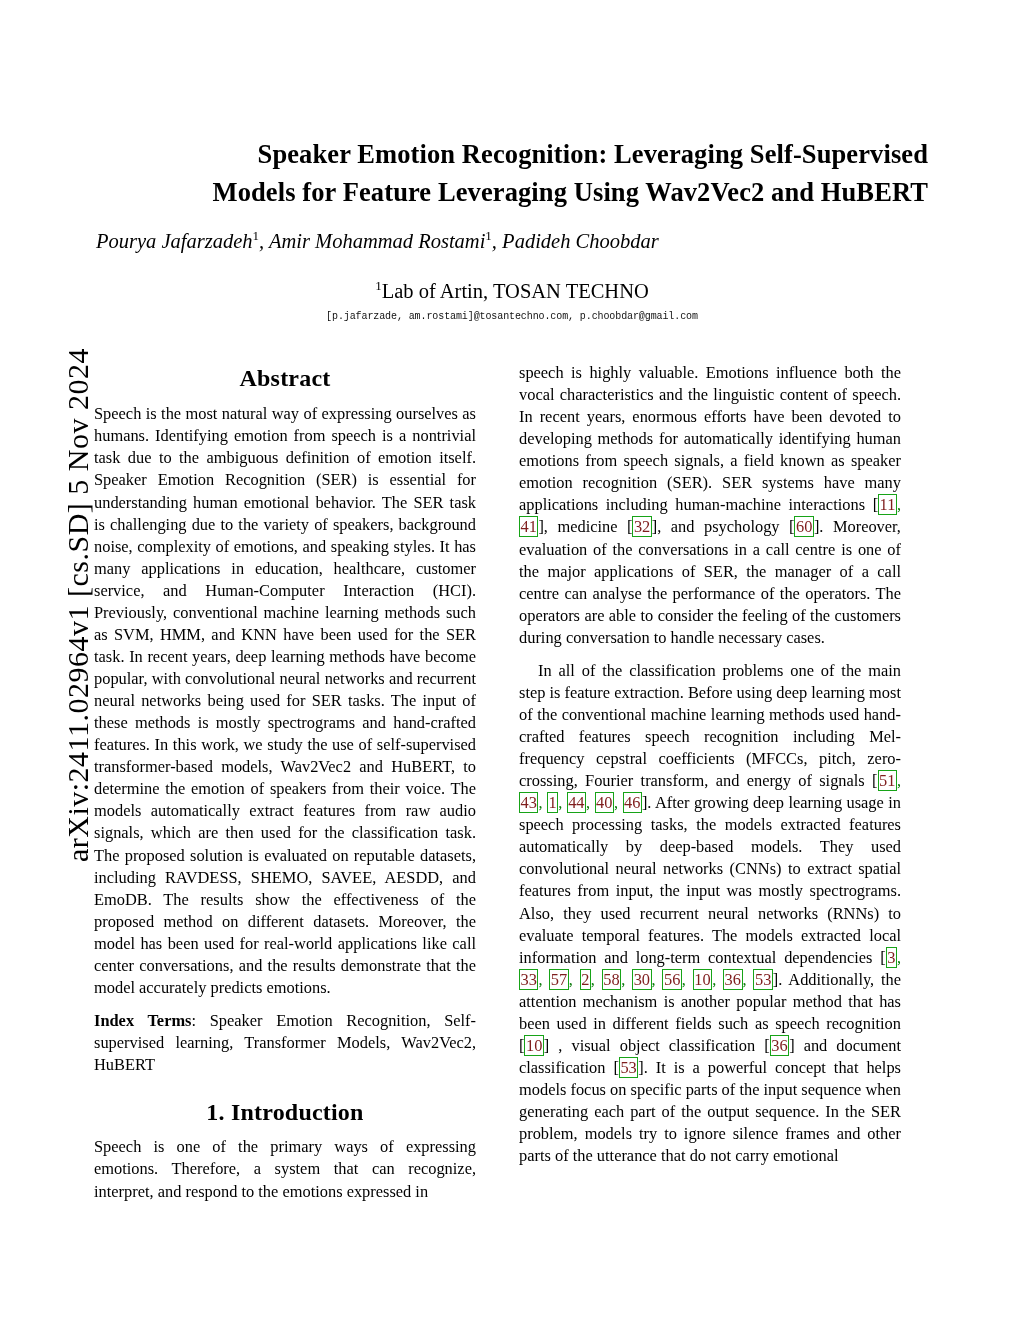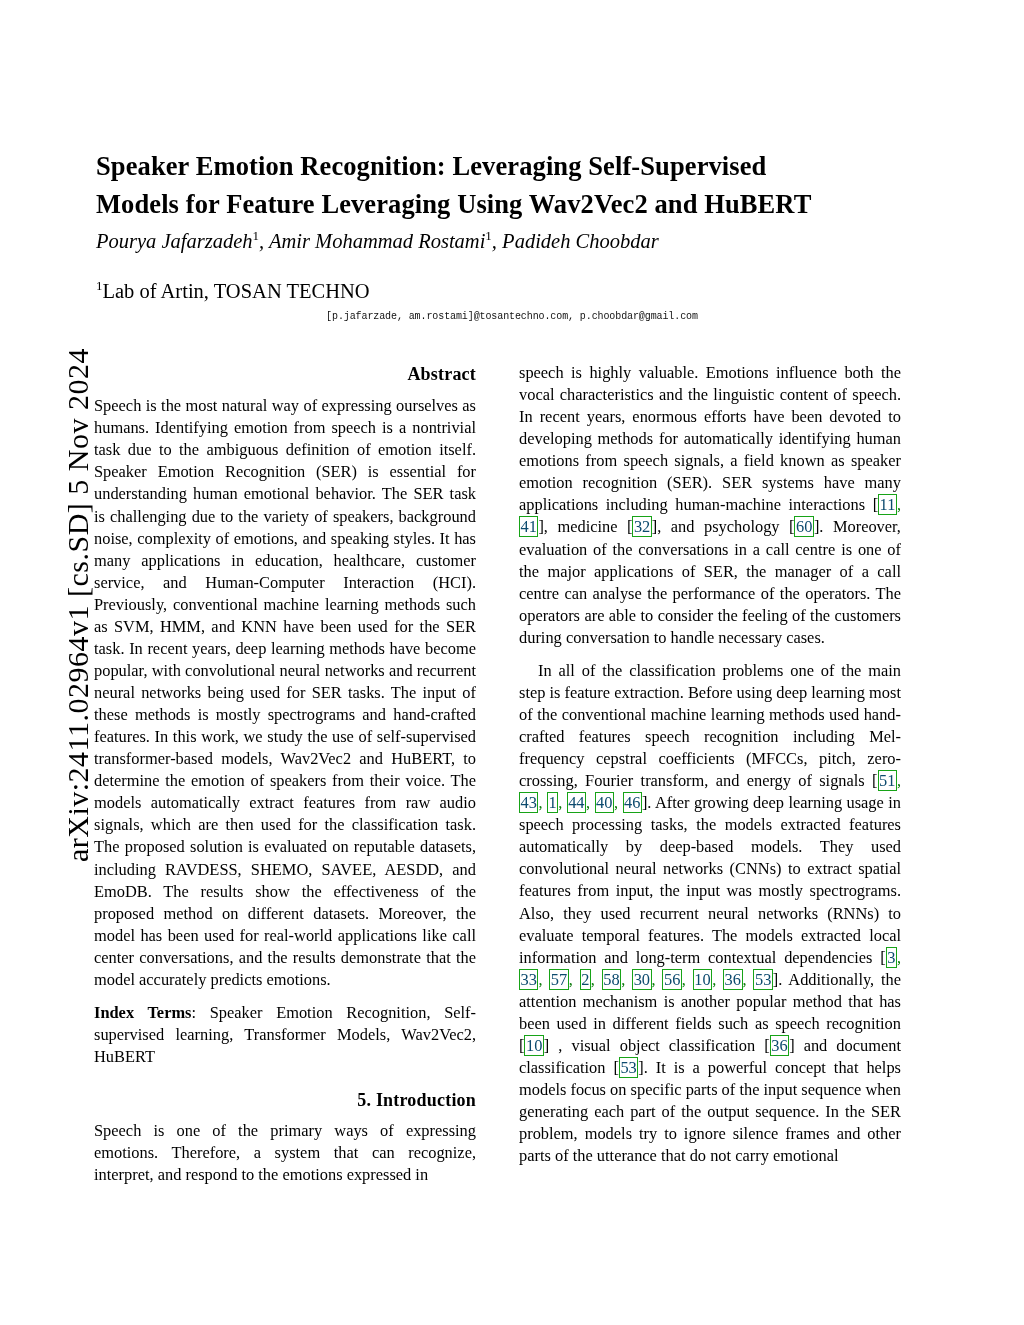--- a/index.html
+++ b/index.html
@@ -37,45 +37,44 @@
     left: 0; top: 0;
     width: 1024px;
     height: 1325px;
   }
 
   .title {
     position: absolute;
     left: 96px;
     top: 136px;
     width: 832px;
-    text-align: left;
+    text-align: right;
     font-size: 26.5px;
     font-weight: bold;
     line-height: 1.42;
     letter-spacing: 0.1px;
-    margin-top: 12px;
   }
 
   .authors {
     position: absolute;
     left: 96px;
     top: 228px;
     width: 832px;
     text-align: left;
     font-size: 20.5px;
     font-style: italic;
   }
   .authors sup { font-style: normal; font-size: 13px; }
 
   .affil {
     position: absolute;
     left: 96px;
     top: 278px;
     width: 832px;
-    text-align: left;
+    text-align: center;
     font-size: 20.5px;
   }
   .affil sup { font-size: 13px; vertical-align: super; }
 
   .emails {
     position: absolute;
     left: 96px;
     top: 311px;
     width: 832px;
     text-align: center;
@@ -90,41 +89,41 @@
     top: 362px;
     width: 382px;
     font-size: 16.4px;
     line-height: 1.345;
     text-align: justify;
   }
   #col-left { left: 94px; }
   #col-right { left: 519px; }
 
   .col h2 {
-    font-size: 18px;
+    font-size: 24px;
     font-weight: bold;
-    text-align: right;
+    text-align: center;
     margin: 0 0 9px 0;
     letter-spacing: 0.2px;
   }
   .col h2.section {
     margin-top: 20px;
     margin-bottom: 8px;
   }
   .col p {
     margin: 0;
     text-indent: 0;
   }
   .col p + p { margin-top: 11px; }
   .col p.indent { text-indent: 19px; }
   .col .bold { font-weight: bold; }
 
   
   .cite {
-    color: #0c4a6e;
+    color: #7f1d1d;
     border: 0.8px solid #17a317;
     padding: 0 0.5px;
     text-decoration: none;
   }
   .cite-group {
     color: #0b7a0b;
   }
 </style>
 </head>
 <body>
@@ -145,21 +144,21 @@
   </div>
 
   <div class="affil"><sup>1</sup>Lab of Artin, TOSAN TECHNO</div>
 
   <div class="emails">[p.jafarzade, am.rostami]@tosantechno.com, p.choobdar@gmail.com</div>
 
   <div class="col" id="col-left">
     <h2>Abstract</h2>
     <p>Speech is the most natural way of expressing ourselves as humans. Identifying emotion from speech is a nontrivial task due to the ambiguous definition of emotion itself. Speaker Emotion Recognition (SER) is essential for understanding human emotional behavior. The SER task is challenging due to the variety of speakers, background noise, complexity of emotions, and speaking styles. It has many applications in education, healthcare, customer service, and Human-Computer Interaction (HCI). Previously, conventional machine learning methods such as SVM, HMM, and KNN have been used for the SER task. In recent years, deep learning methods have become popular, with convolutional neural networks and recurrent neural networks being used for SER tasks. The input of these methods is mostly spectrograms and hand-crafted features. In this work, we study the use of self-supervised transformer-based models, Wav2Vec2 and HuBERT, to determine the emotion of speakers from their voice. The models automatically extract features from raw audio signals, which are then used for the classification task. The proposed solution is evaluated on reputable datasets, including RAVDESS, SHEMO, SAVEE, AESDD, and EmoDB. The results show the effectiveness of the proposed method on different datasets. Moreover, the model has been used for real-world applications like call center conversations, and the results demonstrate that the model accurately predicts emotions.</p>
     <p><span class="bold">Index Terms</span><span>: Speaker Emotion Recognition, Self-supervised learning, Transformer Models, Wav2Vec2, HuBERT</span></p>
-    <h2 class="section">5. Introduction</h2>
+    <h2 class="section">1. Introduction</h2>
     <p>Speech is one of the primary ways of expressing emotions. Therefore, a system that can recognize, interpret, and respond to the emotions expressed in</p>
   </div>
 
   <div class="col" id="col-right">
     <p>
       <span>speech is highly valuable. Emotions influence both the vocal characteristics and the linguistic content of speech. In recent years, enormous efforts have been devoted to developing methods for automatically identifying human emotions from speech signals, a field known as speaker emotion recognition (SER). SER systems have many applications including human-machine interactions [</span><span class="cite-group"><a class="cite" href="#">11</a>, <a class="cite" href="#">41</a></span><span>], medicine [</span><span class="cite-group"><a class="cite" href="#">32</a></span><span>], and psychology [</span><span class="cite-group"><a class="cite" href="#">60</a></span><span>]. Moreover, evaluation of the conversations in a call centre is one of the major applications of SER, the manager of a call centre can analyse the performance of the operators. The operators are able to consider the feeling of the customers during conversation to handle necessary cases.</span>
     </p>
     <p class="indent">
       <span>In all of the classification problems one of the main step is feature extraction. Before using deep learning most of the conventional machine learning methods used hand-crafted features speech recognition including Mel-frequency cepstral coefficients (MFCCs, pitch, zero-crossing, Fourier transform, and energy of signals [</span><span class="cite-group"><a class="cite" href="#">51</a>, <a class="cite" href="#">43</a>, <a class="cite" href="#">1</a>, <a class="cite" href="#">44</a>, <a class="cite" href="#">40</a>, <a class="cite" href="#">46</a></span><span>]. After growing deep learning usage in speech processing tasks, the models extracted features automatically by deep-based models. They used convolutional neural networks (CNNs) to extract spatial features from input, the input was mostly spectrograms. Also, they used recurrent neural networks (RNNs) to evaluate temporal features. The models extracted local information and long-term contextual dependencies [</span><span class="cite-group"><a class="cite" href="#">3</a>, <a class="cite" href="#">33</a>, <a class="cite" href="#">57</a>, <a class="cite" href="#">2</a>, <a class="cite" href="#">58</a>, <a class="cite" href="#">30</a>, <a class="cite" href="#">56</a>, <a class="cite" href="#">10</a>, <a class="cite" href="#">36</a>, <a class="cite" href="#">53</a></span><span>]. Additionally, the attention mechanism is another popular method that has been used in different fields such as speech recognition [</span><span class="cite-group"><a class="cite" href="#">10</a></span><span>] , visual object classification [</span><span class="cite-group"><a class="cite" href="#">36</a></span><span>] and document classification [</span><span class="cite-group"><a class="cite" href="#">53</a></span><span>]. It is a powerful concept that helps models focus on specific parts of the input sequence when generating each part of the output sequence. In the SER problem, models try to ignore silence frames and other parts of the utterance that do not carry emotional</span>
     </p>

